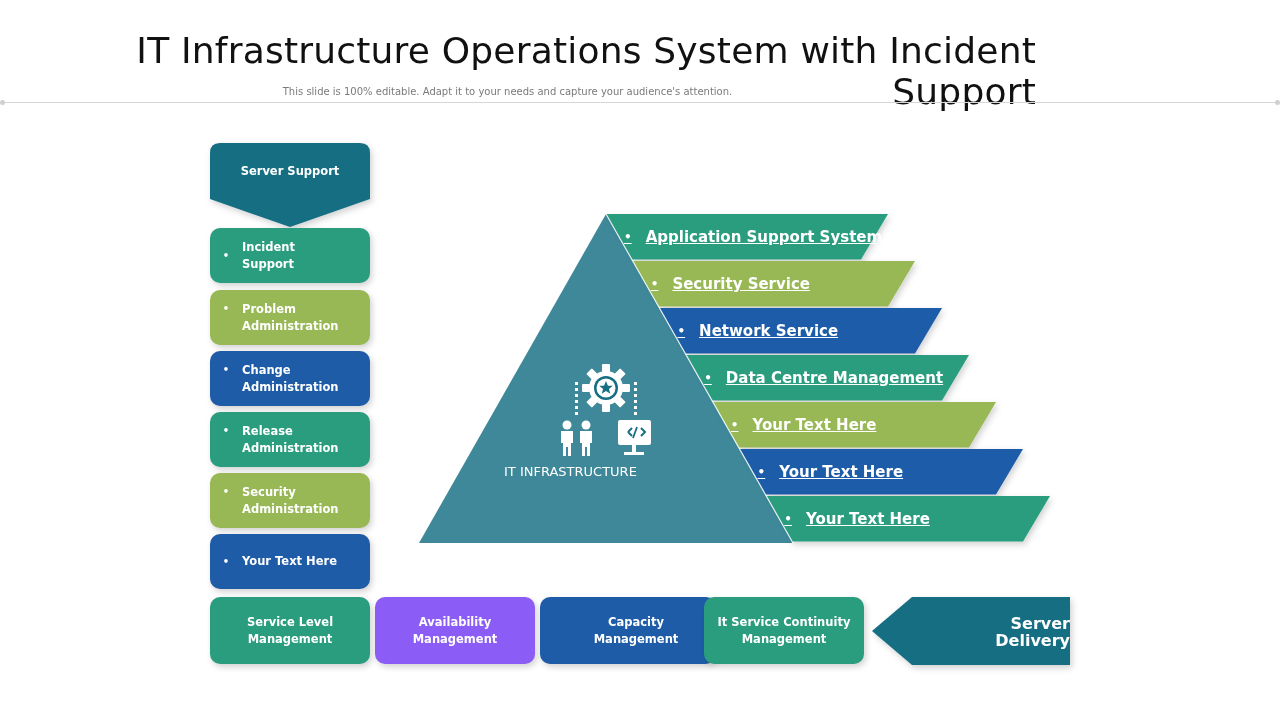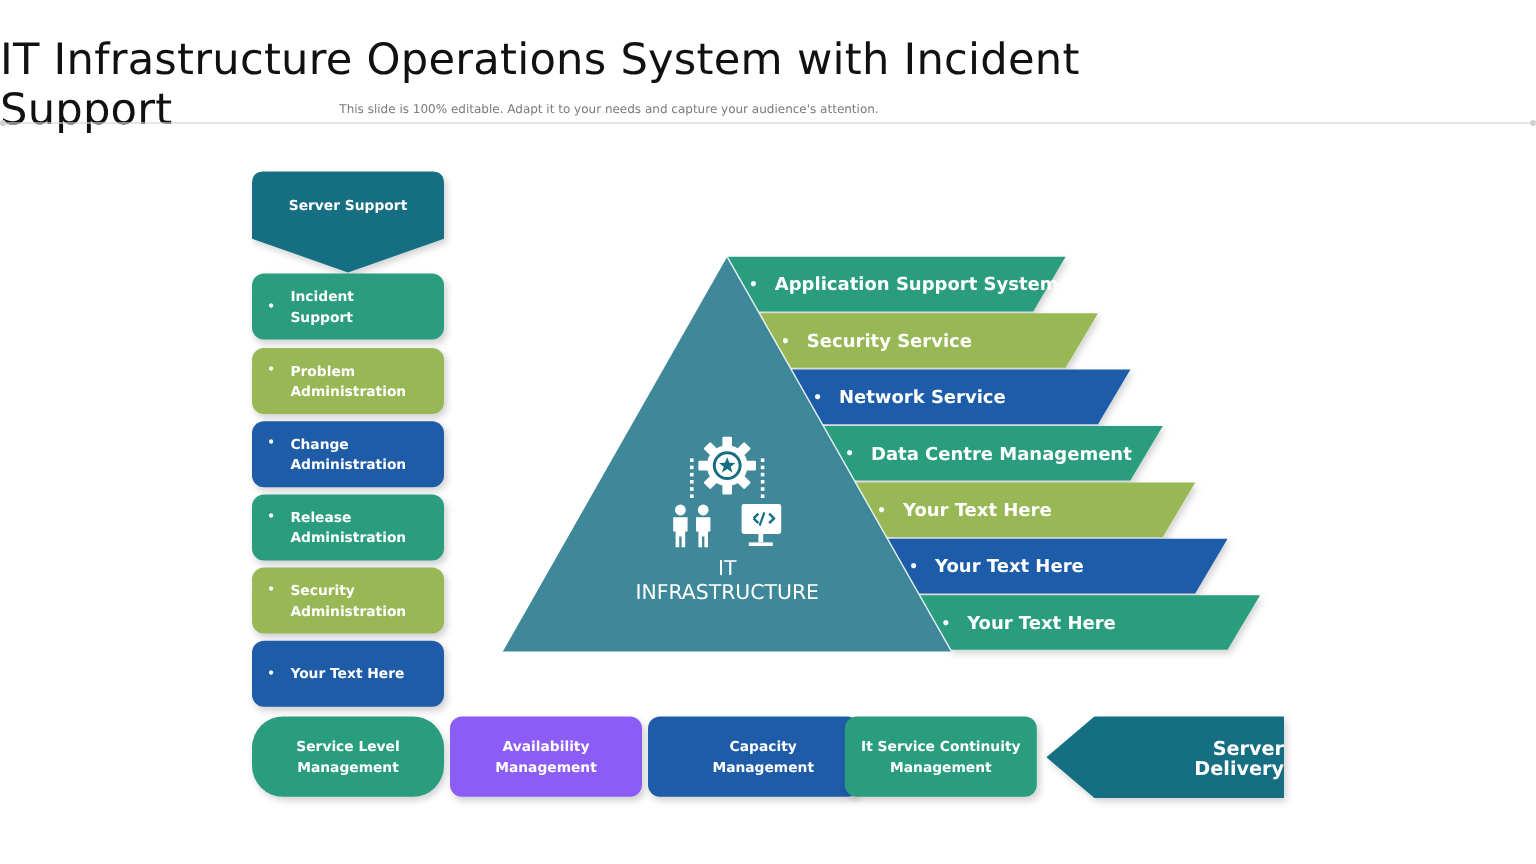--- a/index.html
+++ b/index.html
@@ -1,21 +1,21 @@
 <!DOCTYPE html>
 <html><head>
   <meta charset="utf-8">
   <style>
     html, body { margin: 0; padding: 0; }
     body {
       width: 1280px; height: 720px; background: #ffffff; position: relative; overflow: hidden;
       font-family: "DejaVu Sans", "Liberation Sans", sans-serif;
     }
     .title {
-      position: absolute; left: 0; top: 30px; width: 1036px; text-align: left;
+      position: absolute; left: 0; top: 30px; width: 1036px; text-align: right;
       font-family: "DejaVu Sans", sans-serif; font-size: 36px; color: #111; letter-spacing: 0.2px;
       font-weight: normal;
     }
     .subtitle {
       position: absolute; left: 0; top: 86px; width: 1015px; text-align: center;
       font-family: "DejaVu Sans", sans-serif; font-size: 10px; color: #7a7a7a;
     }
     .rule {
       position: absolute; left: 2px; top: 102px; width: 1276px; height: 1px; background: #d6d6d6;
     }
@@ -31,26 +31,27 @@
     .side-item .bullet { width: 32px; text-align: center; font-size: 10px; align-self: flex-start; margin-top: 10px; }
     .side-item.single .bullet { align-self: center; margin-top: 0; }
     .side-item .txt { flex: 1; padding-right: 22px; }
 
     .bottom-item { top: 597px; width: 160px; height: 67px; display: flex; align-items: center; justify-content: center; text-align: center; }
 
     svg.diagram { position: absolute; left: 0; top: 0; }
     .band-label {
       position: absolute; color: #fff; font-weight: bold; font-size: 15px; white-space: nowrap;
       font-family: "DejaVu Sans", sans-serif;
+      text-decoration: underline;
     }
     .band-label .dot { font-size: 12px; margin-right: 14px; position: relative; top: -1px; }
 
     .center-label {
-      position: absolute; left: 520px; top: 464px; width: 172px; text-align: center;
-      color: #fff; font-size: 17px; font-family: "DejaVu Sans", sans-serif;
+      position: absolute; left: 504px; top: 464px; width: 172px; text-align: left;
+      color: #fff; font-size: 13px; font-family: "DejaVu Sans", sans-serif;
     }
     .server-support-label {
       position: absolute; left: 210px; top: 164px; width: 160px; text-align: center; color: #fff;
       font-weight: bold; font-size: 11.5px;
     }
     .server-delivery-label {
       position: absolute; left: 910px; top: 615px; width: 160px; text-align: right; color: #fff;
       font-weight: bold; font-size: 16px; line-height: 17px;
     }
   </style>
@@ -188,21 +189,21 @@
     <div class="band-label" style="left: 677.429px; top: 322px;"><span class="dot">•</span><span>Network Service</span></div>
     <div class="band-label" style="left: 704.143px; top: 369px;"><span class="dot">•</span><span>Data Centre Management</span></div>
     <div class="band-label" style="left: 730.857px; top: 416px;"><span class="dot">•</span><span>Your Text Here</span></div>
     <div class="band-label" style="left: 757.571px; top: 463px;"><span class="dot">•</span><span>Your Text Here</span></div>
     <div class="band-label" style="left: 784.286px; top: 510px;"><span class="dot">•</span><span>Your Text Here</span></div>
   </div>
 
 <div class="center-label">IT INFRASTRUCTURE</div>
 
 <div id="bottom-list">
-    <div class="box bottom-item" style="left: 210px; background: rgb(42, 157, 127); border-radius: 26px;">
+    <div class="box bottom-item" style="left: 210px; background: rgb(42, 157, 127);">
       <div>
         <div>Service Level</div>
         <div>Management</div>
       </div>
     </div>
     <div class="box bottom-item" style="left: 375px; background: #8b5cf6;">
       <div>
         <div>Availability</div>
         <div>Management</div>
       </div>

